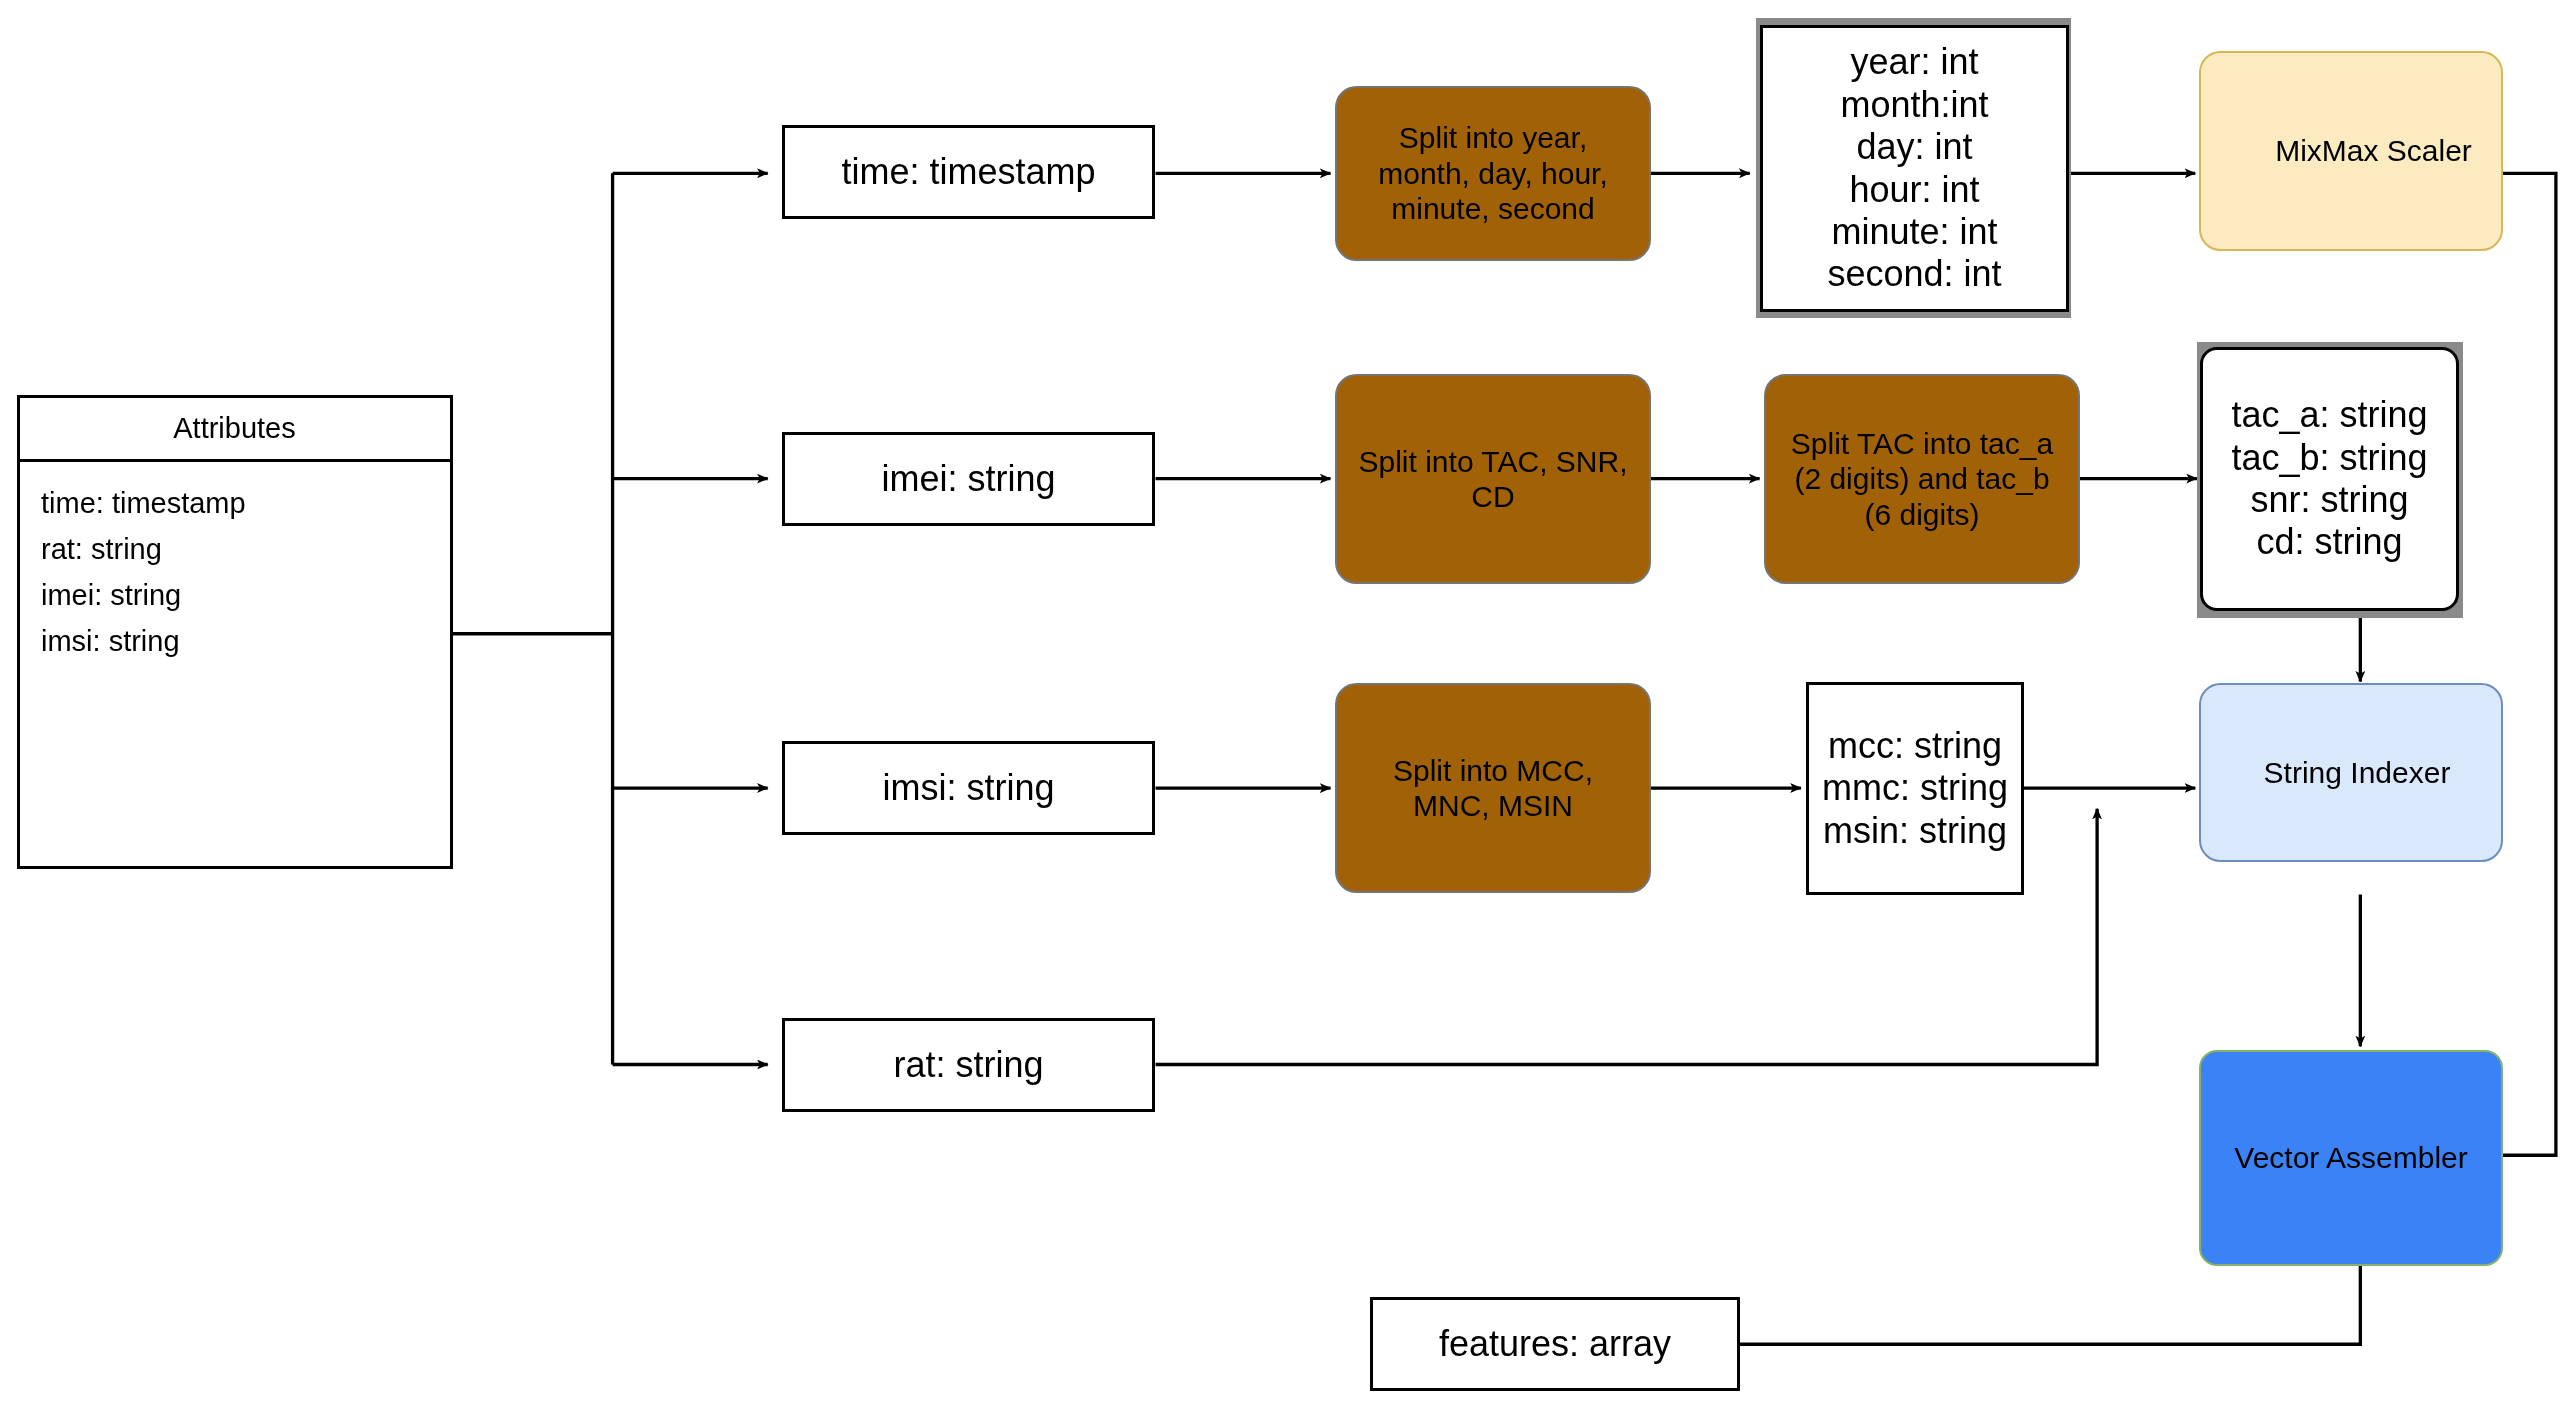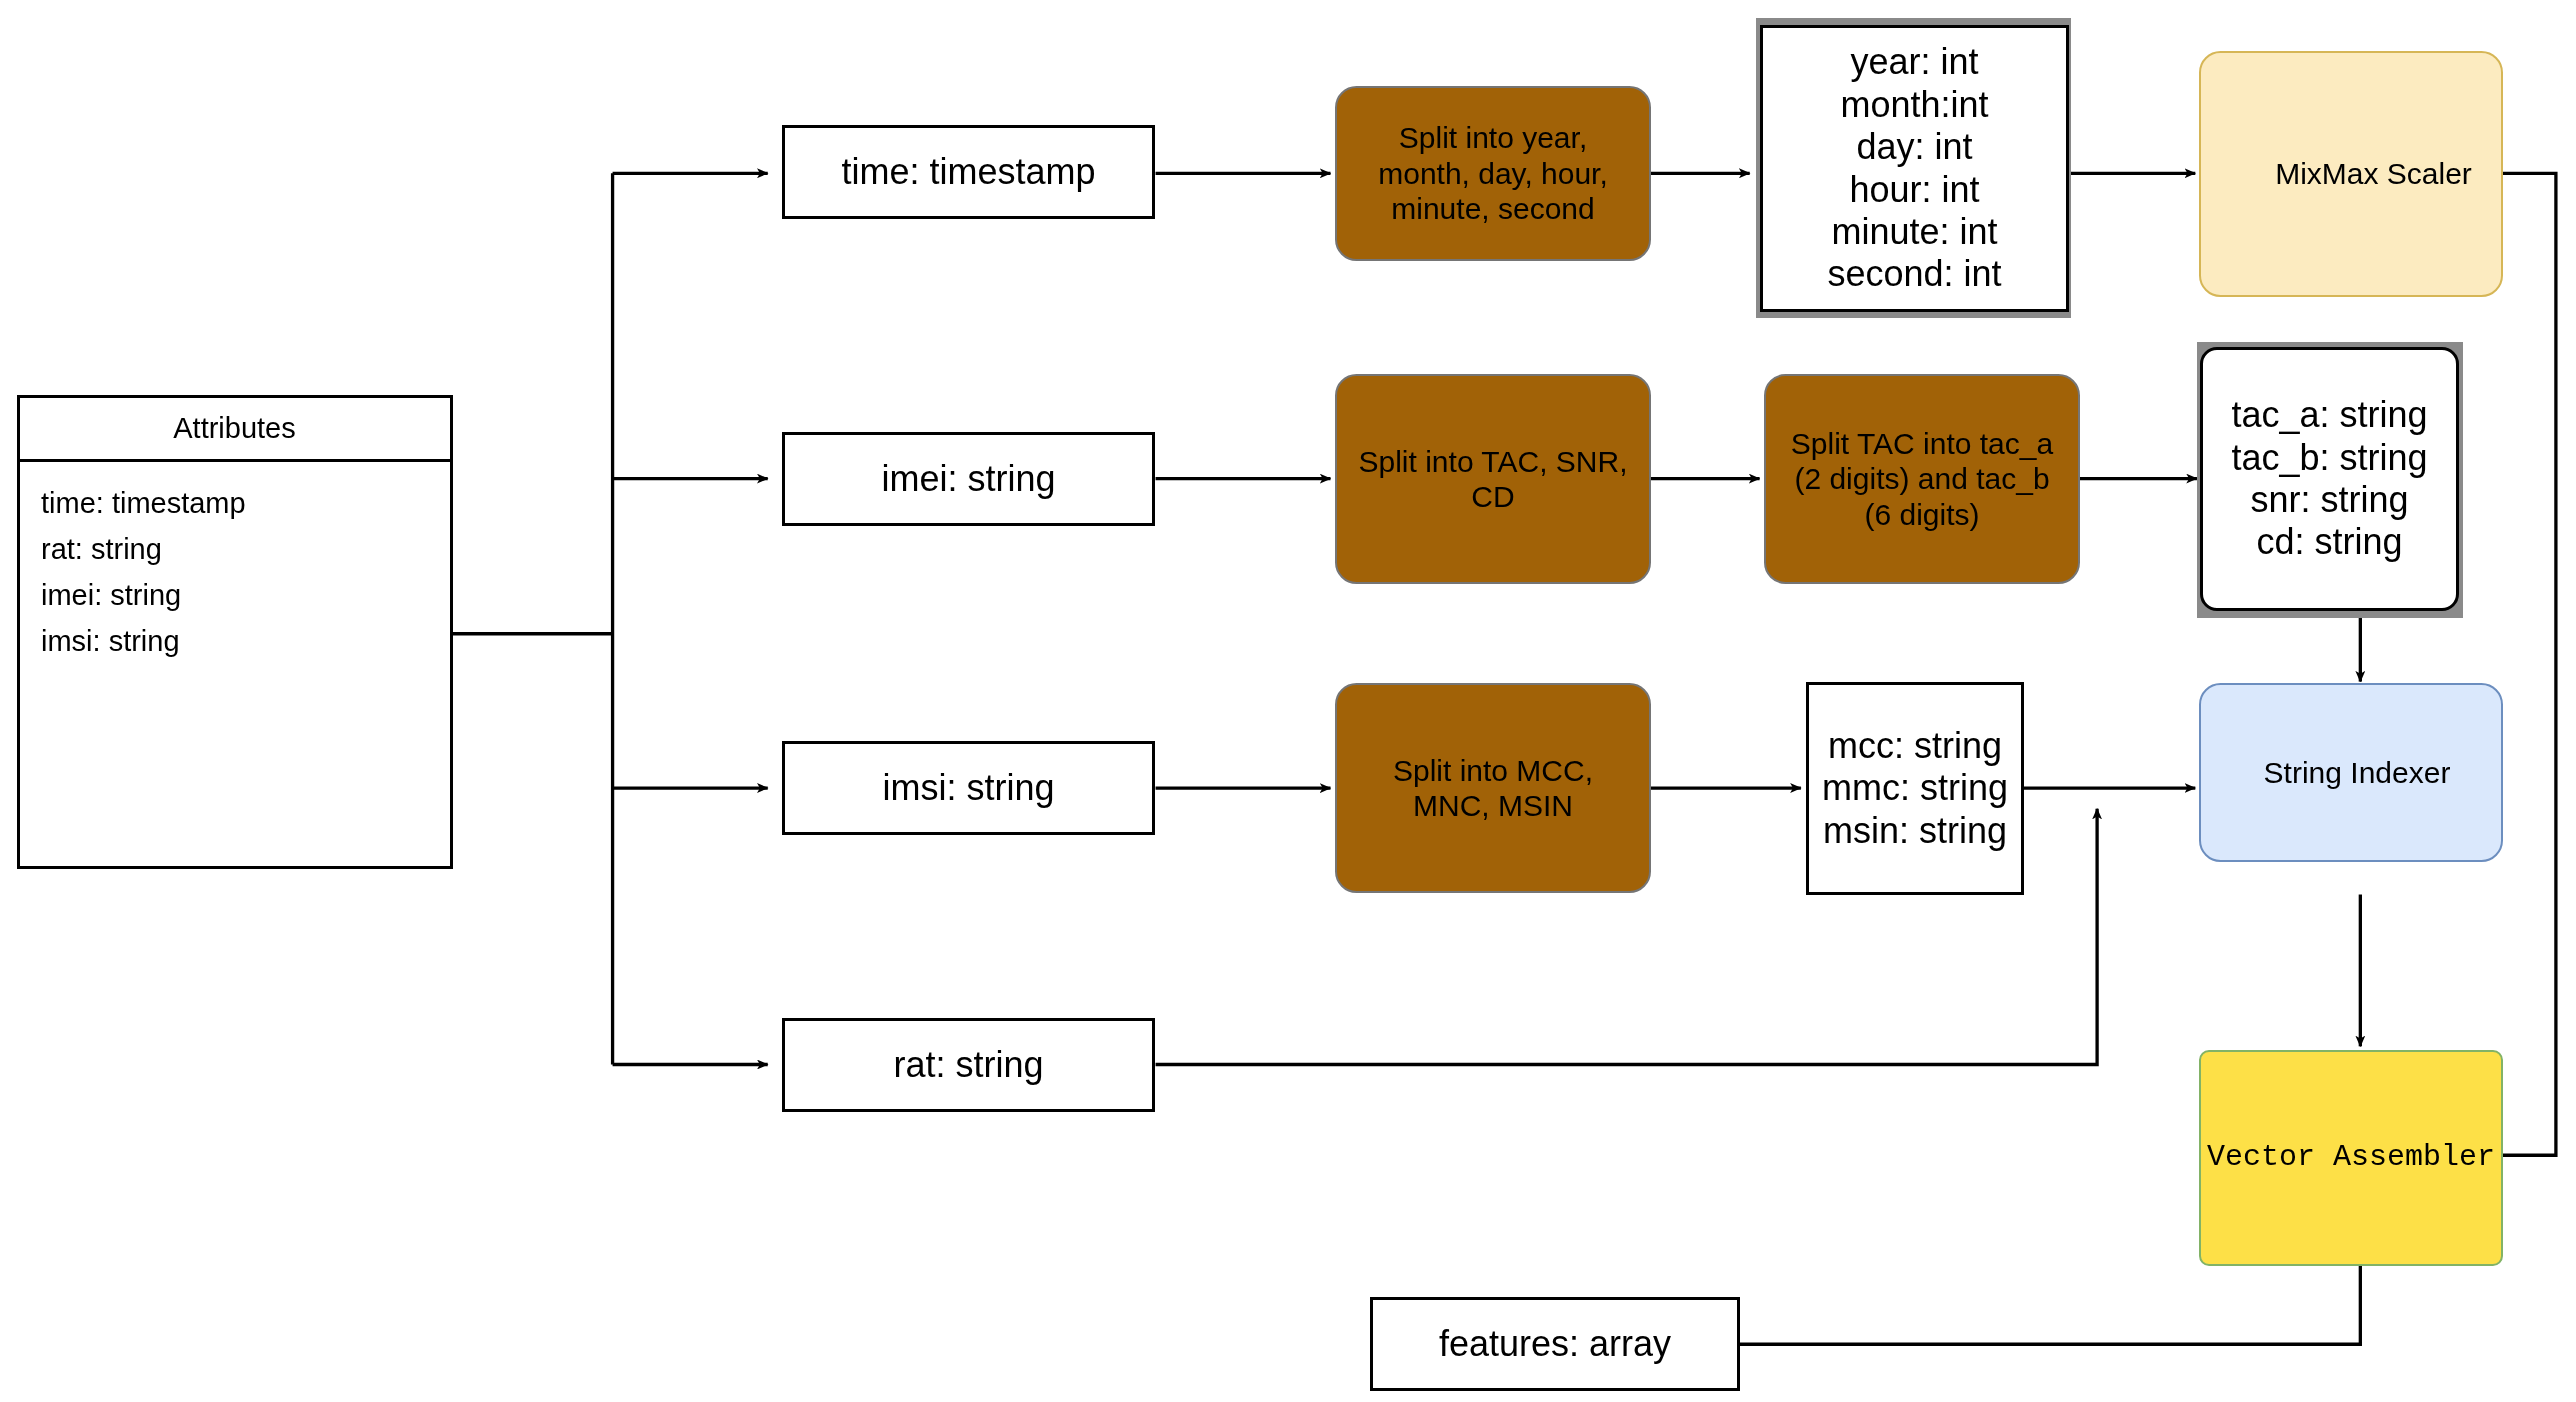--- a/index.html
+++ b/index.html
@@ -6,21 +6,21 @@
   body{font-family:"Liberation Sans", sans-serif;}
   #canvas{position:relative;width:2576px;height:1402px;background:#ffffff;overflow:hidden;}
   svg#wires{position:absolute;left:0;top:0;width:2576px;height:1402px;}
   .node{position:absolute;box-sizing:border-box;display:flex;align-items:center;justify-content:center;
         text-align:center;color:#000000;line-height:1.18;}
   .rect-plain{background:#ffffff;border:3.3px solid #000000;}
   .rect-shadow-outer{position:absolute;background:#8a8a8a;}
   .rounded-gray{background:#a16207;border:2.5px solid #757575;border-radius:21.5px;}
   .rounded-yellow{background:#fcebc0;border:2.5px solid #d6b656;border-radius:21.5px;}
   .rounded-blue{background:#dae8fc;border:2.5px solid #6c8ebf;border-radius:21.5px;}
-  .rounded-green{background:#fde047;border:2.5px solid #82b366;border-radius:10px;font-family:Liberation Mono, monospace;}
+  .rounded-green{background:#3b82f6;border:2.5px solid #82b366;border-radius:18px;}
   .attr-table{position:absolute;background:#ffffff;border:3.3px solid #000000;box-sizing:border-box;}
   .attr-head{height:61px;display:flex;align-items:center;justify-content:center;
              border-bottom:3.3px solid #000000;font-size:29px;color:#000;}
   .attr-body{padding:18px 21.5px 0 21.5px;}
   .attr-row{font-size:29px;color:#000;height:46px;line-height:46px;text-align:left;}
   .f35{font-size:36px;}
   .f36{font-size:30px;}
   .ml{white-space:pre-line;}
 </style>
 </head>
@@ -103,21 +103,21 @@
   <div class="rect-shadow-outer" style="left:2197px;top:342px;width:266px;height:276px;"></div>
   <div class="node rect-plain f35 ml" style="left:2200px;top:347px;width:259px;height:264px;border-radius:17px;">tac_a: string
 tac_b: string
 snr: string
 cd: string</div>
 
   <div class="node rect-plain f35 ml" style="left:1806px;top:682px;width:218px;height:213px;">mcc: string
 mmc: string
 msin: string</div>
 
-  <div class="node rounded-yellow f36" style="left:2199px;top:51px;width:304px;height:246px;padding-left:45px;">MixMax Scaler</div>
+  <div class="node rounded-yellow f36" style="left:2199px;top:51px;width:304px;height:200px;padding-left:45px;">MixMax Scaler</div>
 
   <div class="node rounded-blue f36" style="left:2199px;top:683px;width:304px;height:179px;padding-left:12px;">String Indexer</div>
 
   <div class="node rounded-green f36" style="left:2199px;top:1050px;width:304px;height:216px;">Vector Assembler</div>
 
   <div class="node rect-plain f35" style="left:1370px;top:1297px;width:370px;height:94px;text-align:center;">features: array</div>
 
 </div>
 
 

